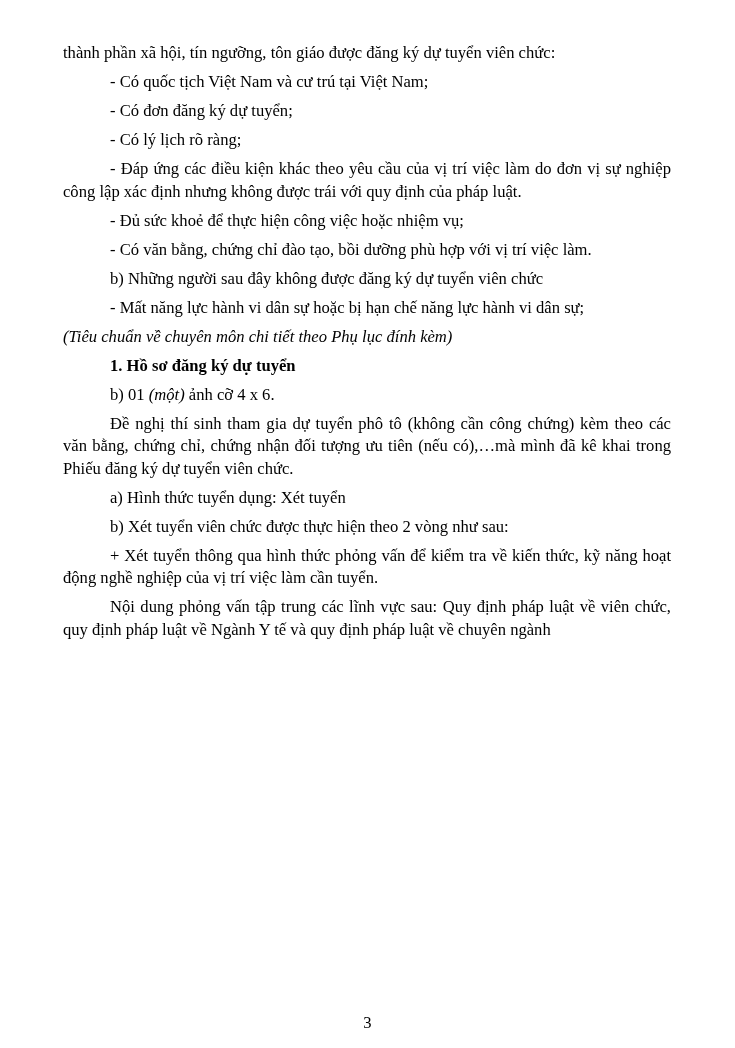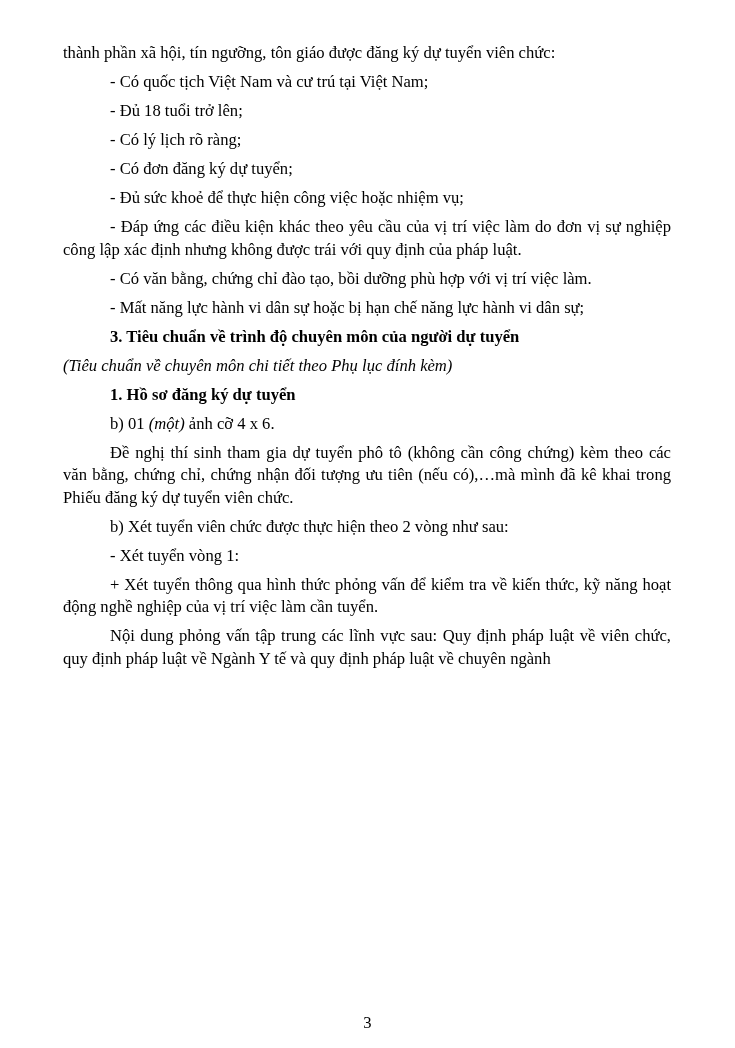--- a/index.html
+++ b/index.html
@@ -38,31 +38,30 @@
     font-size: 16.6px;
   }
 </style>
 </head>
 <body>
 
 <div class="page">
   <div class="doc-body">
       <p class="no-indent"><span>thành phần xã hội, tín ngưỡng, tôn giáo được đăng ký dự tuyển viên chức:</span></p>
       <p><span>- Có quốc tịch Việt Nam và cư trú tại Việt Nam;</span></p>
-      <p><span>- Đủ 18 tuổi trở lên;</span></p>
+      <p><span>- Có đơn đăng ký dự tuyển;</span></p>
       <p><span>- Có lý lịch rõ ràng;</span></p>
-      <p><span>- Có đơn đăng ký dự tuyển;</span></p>
+      <p><span>- Đáp ứng các điều kiện khác theo yêu cầu của vị trí việc làm do đơn vị sự nghiệp công lập xác định nhưng không được trái với quy định của pháp luật.</span></p>
       <p><span>- Đủ sức khoẻ để thực hiện công việc hoặc nhiệm vụ;</span></p>
-      <p><span>- Đáp ứng các điều kiện khác theo yêu cầu của vị trí việc làm do đơn vị sự nghiệp công lập xác định nhưng không được trái với quy định của pháp luật.</span></p>
       <p><span>- Có văn bằng, chứng chỉ đào tạo, bồi dưỡng phù hợp với vị trí việc làm.</span></p>
+      <p><span>b) Những người sau đây không được đăng ký dự tuyển viên chức</span></p>
       <p><span>- Mất năng lực hành vi dân sự hoặc bị hạn chế năng lực hành vi dân sự;</span></p>
-      <p class="bold"><span>3. Tiêu chuẩn về trình độ chuyên môn của người dự tuyển</span></p>
       <p class="center"><span class="i">(Tiêu chuẩn về chuyên môn chi tiết theo Phụ lục đính kèm)</span></p>
       <p class="bold"><span>1. Hồ sơ đăng ký dự tuyển</span></p>
       <p><span>b) 01 </span><span class="i">(một)</span><span> ảnh cỡ 4 x 6.</span></p>
       <p><span>Đề nghị thí sinh tham gia dự tuyển phô tô (không cần công chứng) kèm theo các văn bằng, chứng chỉ, chứng nhận đối tượng ưu tiên (nếu có),…mà mình đã kê khai trong Phiếu đăng ký dự tuyển viên chức.</span></p>
+      <p><span>a) Hình thức tuyển dụng: Xét tuyển</span></p>
       <p><span>b) Xét tuyển viên chức được thực hiện theo 2 vòng như sau:</span></p>
-      <p><span>- Xét tuyển vòng 1:</span></p>
       <p><span>+ Xét tuyển thông qua hình thức phỏng vấn để kiểm tra về kiến thức, kỹ năng hoạt động nghề nghiệp của vị trí việc làm cần tuyển.</span></p>
       <p><span>Nội dung phỏng vấn tập trung các lĩnh vực sau: Quy định pháp luật về viên chức, quy định pháp luật về Ngành Y tế và quy định pháp luật về chuyên ngành</span></p>
     </div>
   <div class="page-footer">3</div>
 </div>
 
 </body></html>

